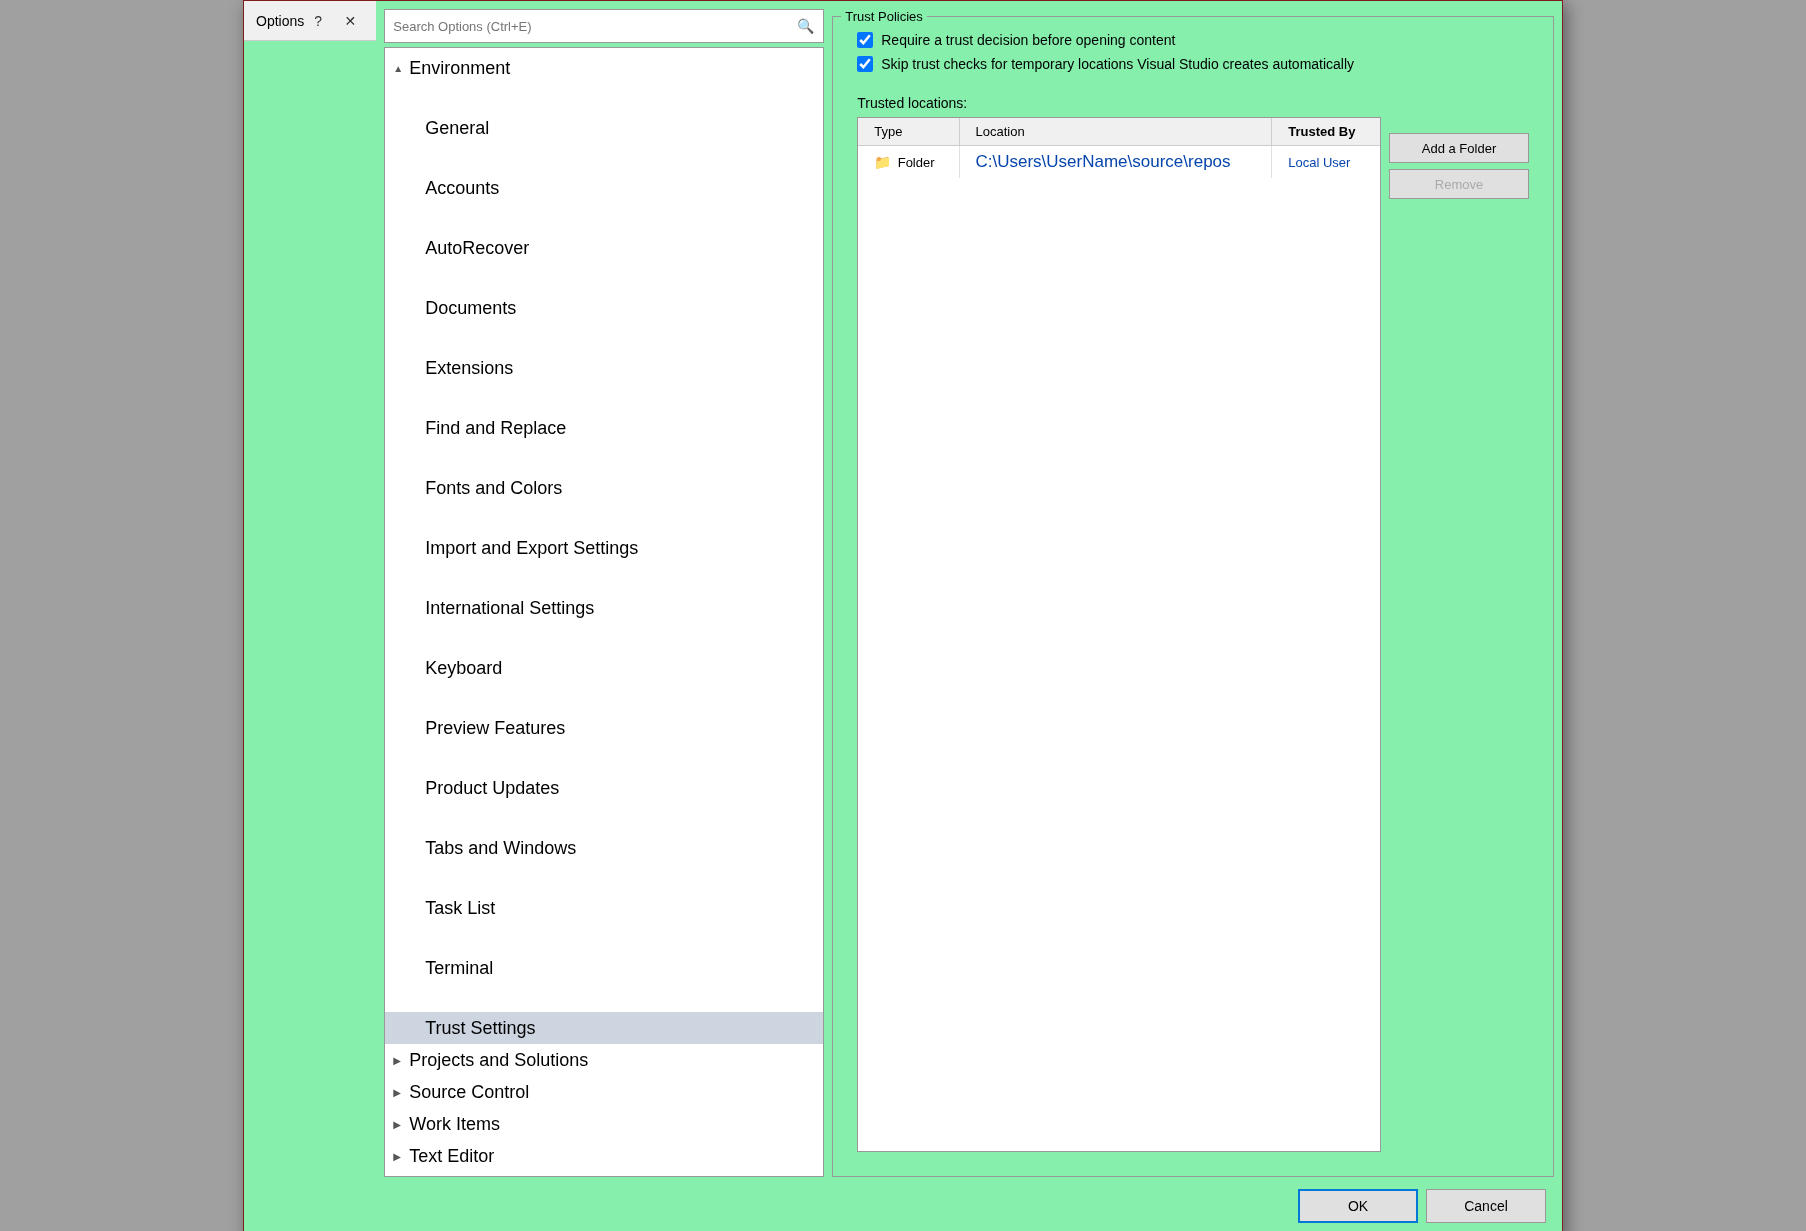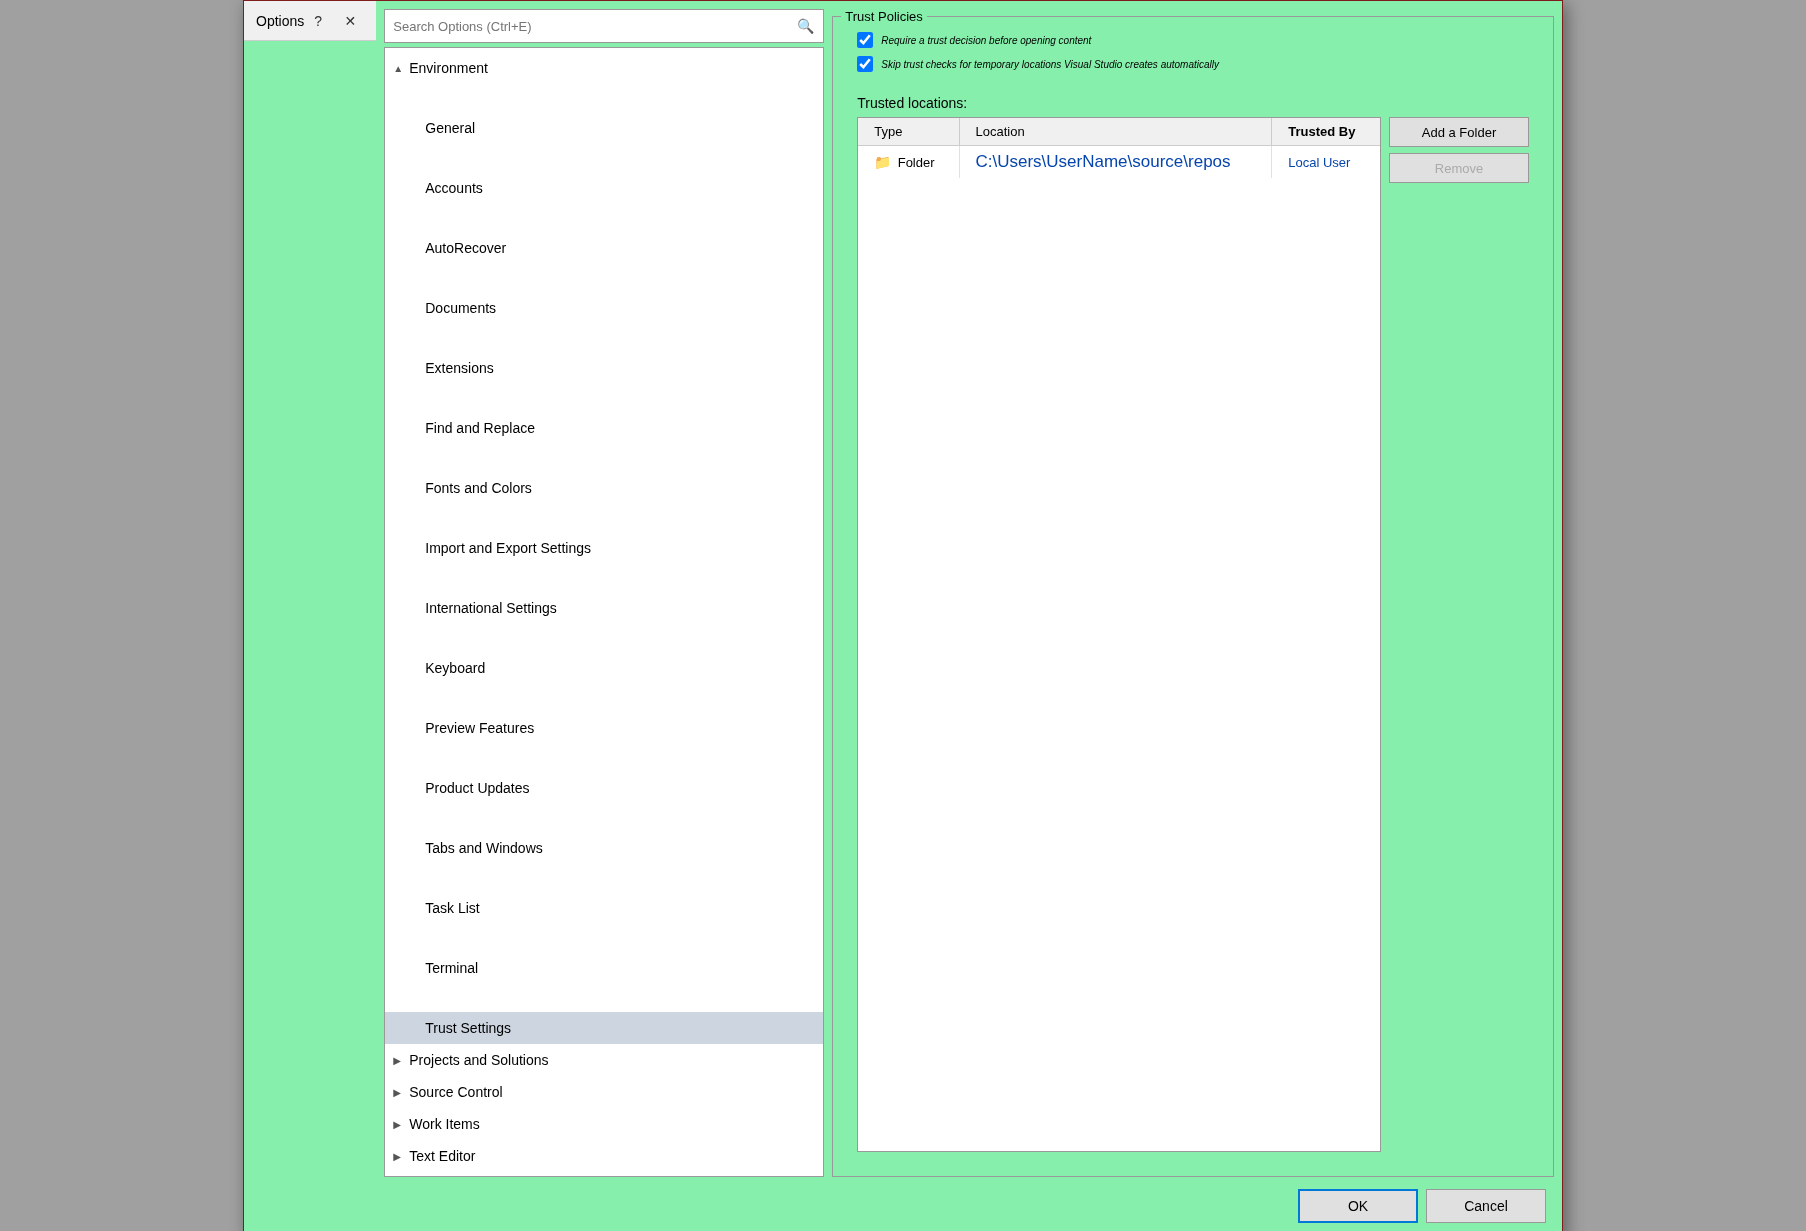--- a/index.html
+++ b/index.html
@@ -128,21 +128,21 @@
     }
 
     .tree-item .arrow {
       width: 16px;
       font-size: 10px;
       color: #555;
       flex-shrink: 0;
     }
 
     .tree-item .label {
-      font-size: 14px;
+      font-size: 18px;
     }
 
     .tree-item.parent {
       font-weight: 400;
     }
 
     .tree-item.child {
       padding-left: 40px;
       margin-top: 28px;
     }
@@ -168,23 +168,22 @@
     }
 
     .checkbox-row input[type="checkbox"] {
       width: 16px;
       height: 16px;
       cursor: pointer;
       flex-shrink: 0;
     }
 
     .checkbox-label {
-      font-size: 10px;
+      font-size: 14px;
       color: #000;
-      font-style: italic;
     }
 
     .trusted-locations-label {
       font-size: 14px;
       color: #000;
       padding: 4px 16px 6px 16px;
       margin-top: 11px;
     }
 
     .locations-area {
@@ -258,20 +257,21 @@
     .trusted-by-text {
       color: #0645ad;
       font-size: 13px;
     }
 
     .side-buttons {
       display: flex;
       flex-direction: column;
       gap: 6px;
       width: 140px;
+      margin-top: 16px;
     }
 
     .side-btn {
       height: 30px;
       background: #e0e0e0;
       border: 1px solid #999;
       cursor: pointer;
       font-size: 13px;
       text-align: center;
       display: flex;

